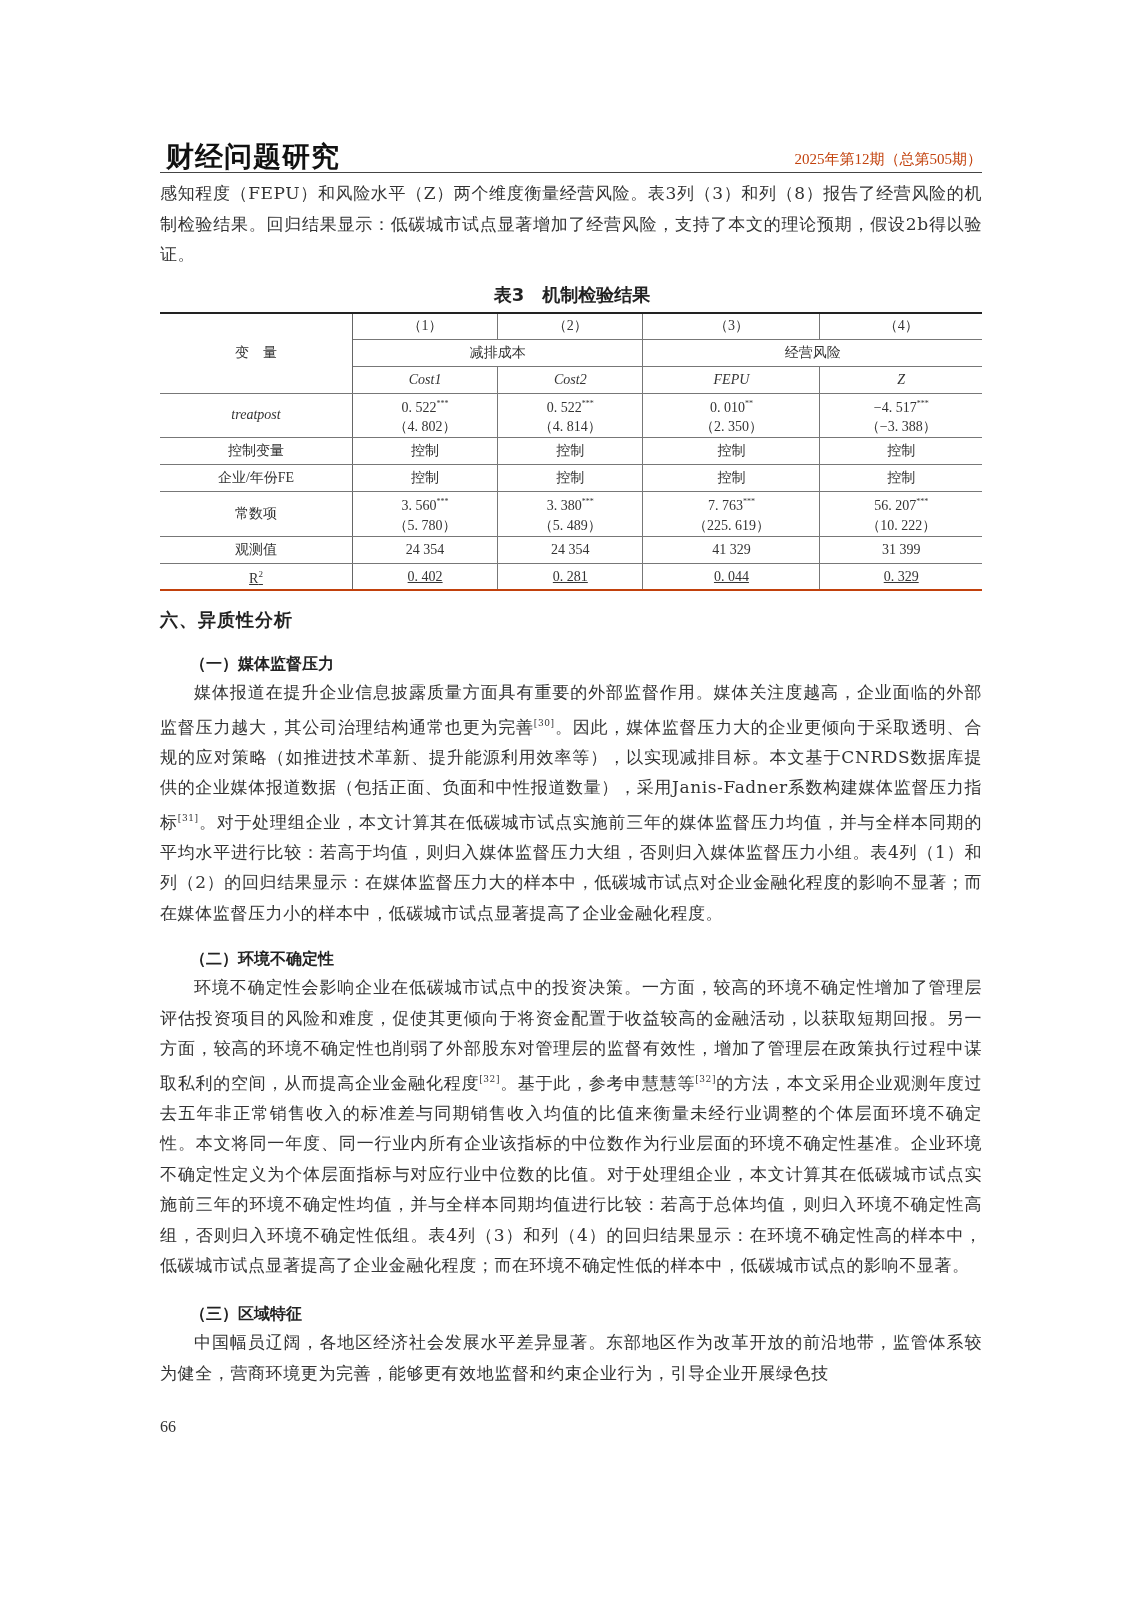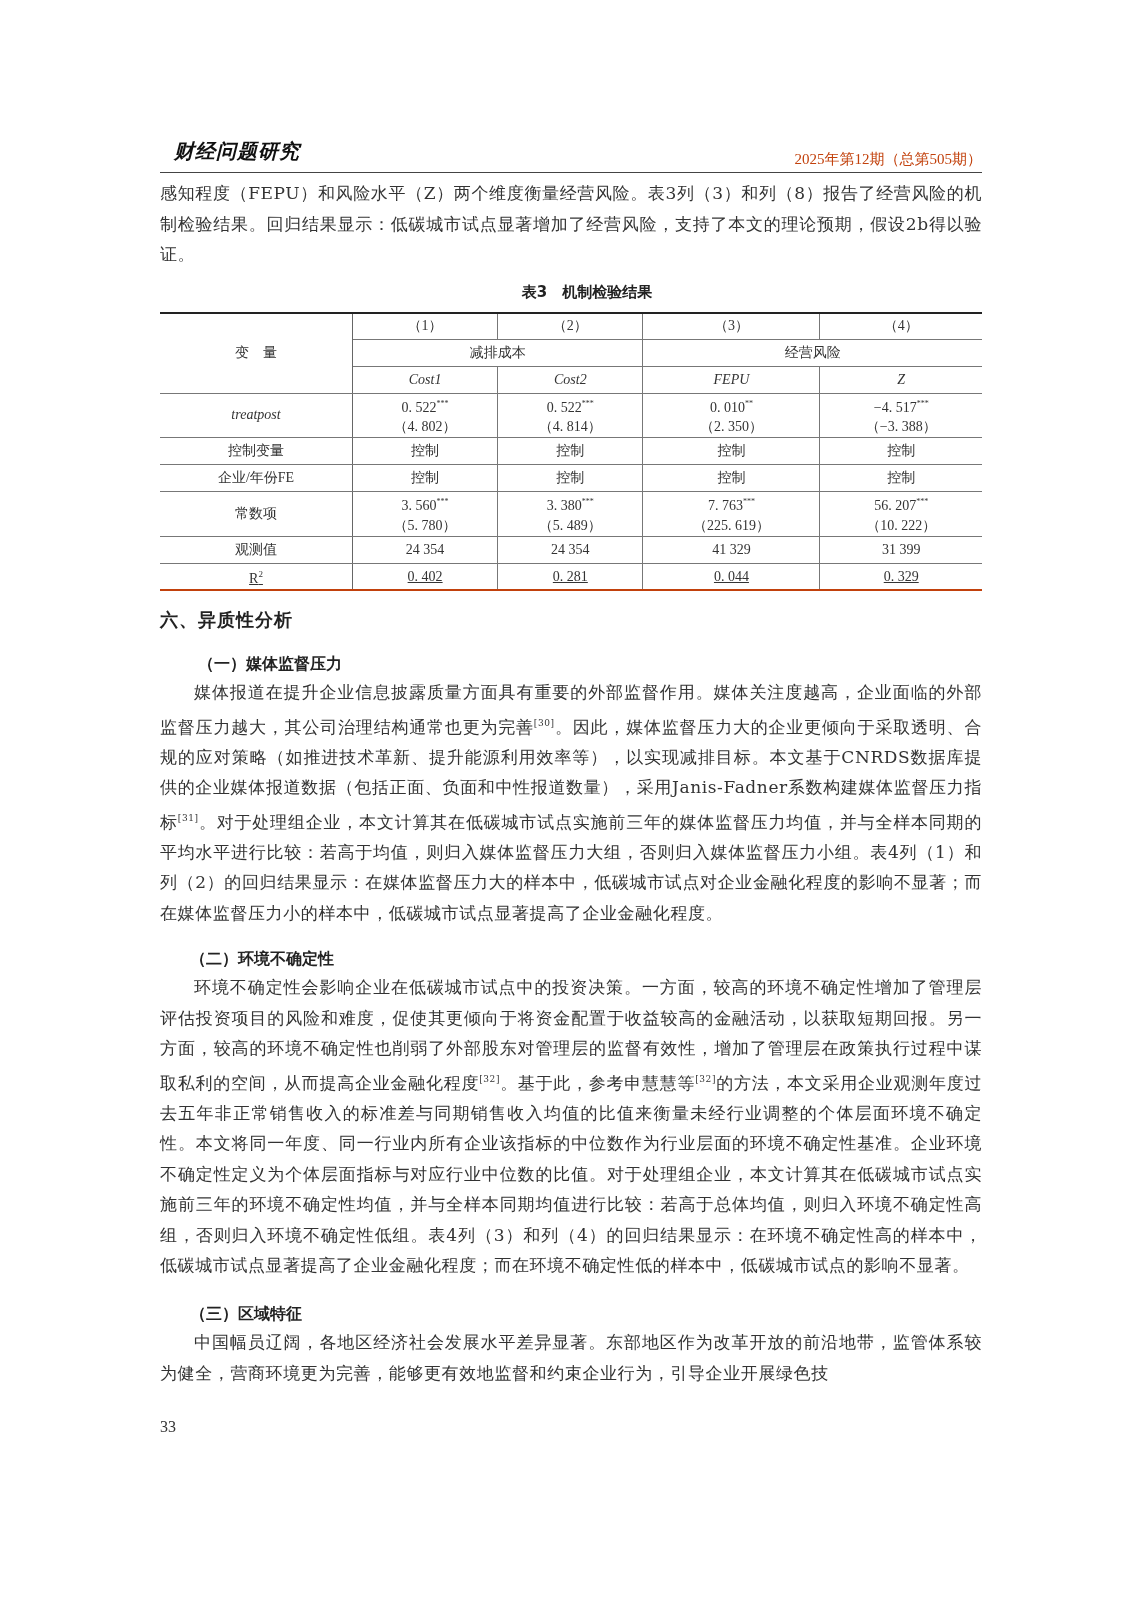--- a/index.html
+++ b/index.html
@@ -1,28 +1,28 @@
 <!DOCTYPE html>
 <html><head>
 <meta charset="utf-8">
 <style>
   html, body { margin: 0; padding: 0; background: #ffffff; }
   body { width: 1140px; height: 1600px; position: relative; overflow: hidden;
          font-family: "DejaVu Serif", serif; color: #2a2a2a; }
   .page { position: absolute; left: 160px; top: 0; width: 822px; }
   .running-head { position: absolute; left: 0; top: 140px; width: 822px; height: 32px;
                   border-bottom: 1.5px solid #444; }
-  .journal-logo { position: absolute; left: 14px; top: -2px; font-family: "DejaVu Serif", serif;
-                  font-size: 20px; font-weight: bold; font-style: italic; letter-spacing: 1px; color: #111; }
+  .journal-logo { position: absolute; left: 6px; top: -2px; font-family: "DejaVu Serif", serif;
+                  font-size: 28px; font-weight: bold; letter-spacing: 1px; color: #111; }
   .issue-info { position: absolute; right: 0; top: 10px; font-size: 15px; color: #c2410c; font-family: "Liberation Serif", serif; }
   .para { position: absolute; left: 0; width: 822px; font-size: 17px; line-height: 30.5px;
           text-align: justify; text-align-last: left; color: #333; letter-spacing: 0.6px; }
   .indent { text-indent: 2em; }
-  .table-caption { position: absolute; left: 16px; width: 822px; top: 283px; text-align: center;
-                   font-family: "DejaVu Sans", sans-serif; font-weight: bold; font-size: 15px; color: #222; }
+  .table-caption { position: absolute; left: 1px; width: 822px; top: 283px; text-align: center;
+                   font-family: "DejaVu Sans", sans-serif; font-weight: bold; font-size: 18px; color: #222; }
   table.results { position: absolute; left: 0; top: 312px; width: 822px; border-collapse: collapse;
                   font-family: "Liberation Serif", serif; font-size: 14px; color: #333; }
   table.results td { text-align: center; border-bottom: 1px solid #777; border-left: 1px solid #777;
                      padding: 0; line-height: 20px; }
   table.results td:first-child { border-left: none; }
   table.results tr.top td { border-top: 2px solid #222; }
   table.results tr.last td { border-bottom: 2px solid #c2410c; text-decoration: underline; }
   table.results td.label-col { width: 192px; border-left: none; border-right: 1.5px solid #666; margin-top: 12px; }
   .it { font-style: italic; }
   .stars { font-size: 8px; vertical-align: super; }
@@ -106,23 +106,23 @@
       <td>0. 402</td>
       <td>0. 281</td>
       <td>0. 044</td>
       <td>0. 329</td>
     </tr>
   </tbody>
     </table>
 
   <div class="section-title">六、异质性分析</div>
 
-  <div class="subsection" style="top:654px;margin-left:8px;">（一）媒体监督压力</div>
+  <div class="subsection" style="top:654px;">（一）媒体监督压力</div>
   <div class="para indent" style="top:677px;"><span>媒体报道在提升企业信息披露质量方面具有重要的外部监督作用。媒体关注度越高，企业面临的外部监督压力越大，其公司治理结构通常也更为完善</span><span class="sup">[30]</span><span>。因此，媒体监督压力大的企业更倾向于采取透明、合规的应对策略（如推进技术革新、提升能源利用效率等），以实现减排目标。本文基于CNRDS数据库提供的企业媒体报道数据（包括正面、负面和中性报道数量），采用Janis-Fadner系数构建媒体监督压力指标</span><span class="sup">[31]</span><span>。对于处理组企业，本文计算其在低碳城市试点实施前三年的媒体监督压力均值，并与全样本同期的平均水平进行比较：若高于均值，则归入媒体监督压力大组，否则归入媒体监督压力小组。表4列（1）和列（2）的回归结果显示：在媒体监督压力大的样本中，低碳城市试点对企业金融化程度的影响不显著；而在媒体监督压力小的样本中，低碳城市试点显著提高了企业金融化程度。</span></div>
 
   <div class="subsection" style="top:949px;">（二）环境不确定性</div>
   <div class="para indent" style="top:972px;"><span>环境不确定性会影响企业在低碳城市试点中的投资决策。一方面，较高的环境不确定性增加了管理层评估投资项目的风险和难度，促使其更倾向于将资金配置于收益较高的金融活动，以获取短期回报。另一方面，较高的环境不确定性也削弱了外部股东对管理层的监督有效性，增加了管理层在政策执行过程中谋取私利的空间，从而提高企业金融化程度</span><span class="sup">[32]</span><span>。基于此，参考申慧慧等</span><span class="sup">[32]</span><span>的方法，本文采用企业观测年度过去五年非正常销售收入的标准差与同期销售收入均值的比值来衡量未经行业调整的个体层面环境不确定性。本文将同一年度、同一行业内所有企业该指标的中位数作为行业层面的环境不确定性基准。企业环境不确定性定义为个体层面指标与对应行业中位数的比值。对于处理组企业，本文计算其在低碳城市试点实施前三年的环境不确定性均值，并与全样本同期均值进行比较：若高于总体均值，则归入环境不确定性高组，否则归入环境不确定性低组。表4列（3）和列（4）的回归结果显示：在环境不确定性高的样本中，低碳城市试点显著提高了企业金融化程度；而在环境不确定性低的样本中，低碳城市试点的影响不显著。</span></div>
 
   <div class="subsection" style="top:1304px;">（三）区域特征</div>
   <div class="para indent" style="top:1327px;"><span>中国幅员辽阔，各地区经济社会发展水平差异显著。东部地区作为改革开放的前沿地带，监管体系较为健全，营商环境更为完善，能够更有效地监督和约束企业行为，引导企业开展绿色技</span></div>
 
-  <div class="page-number">33</div>
+  <div class="page-number">66</div>
 </div>
 
 </body></html>

